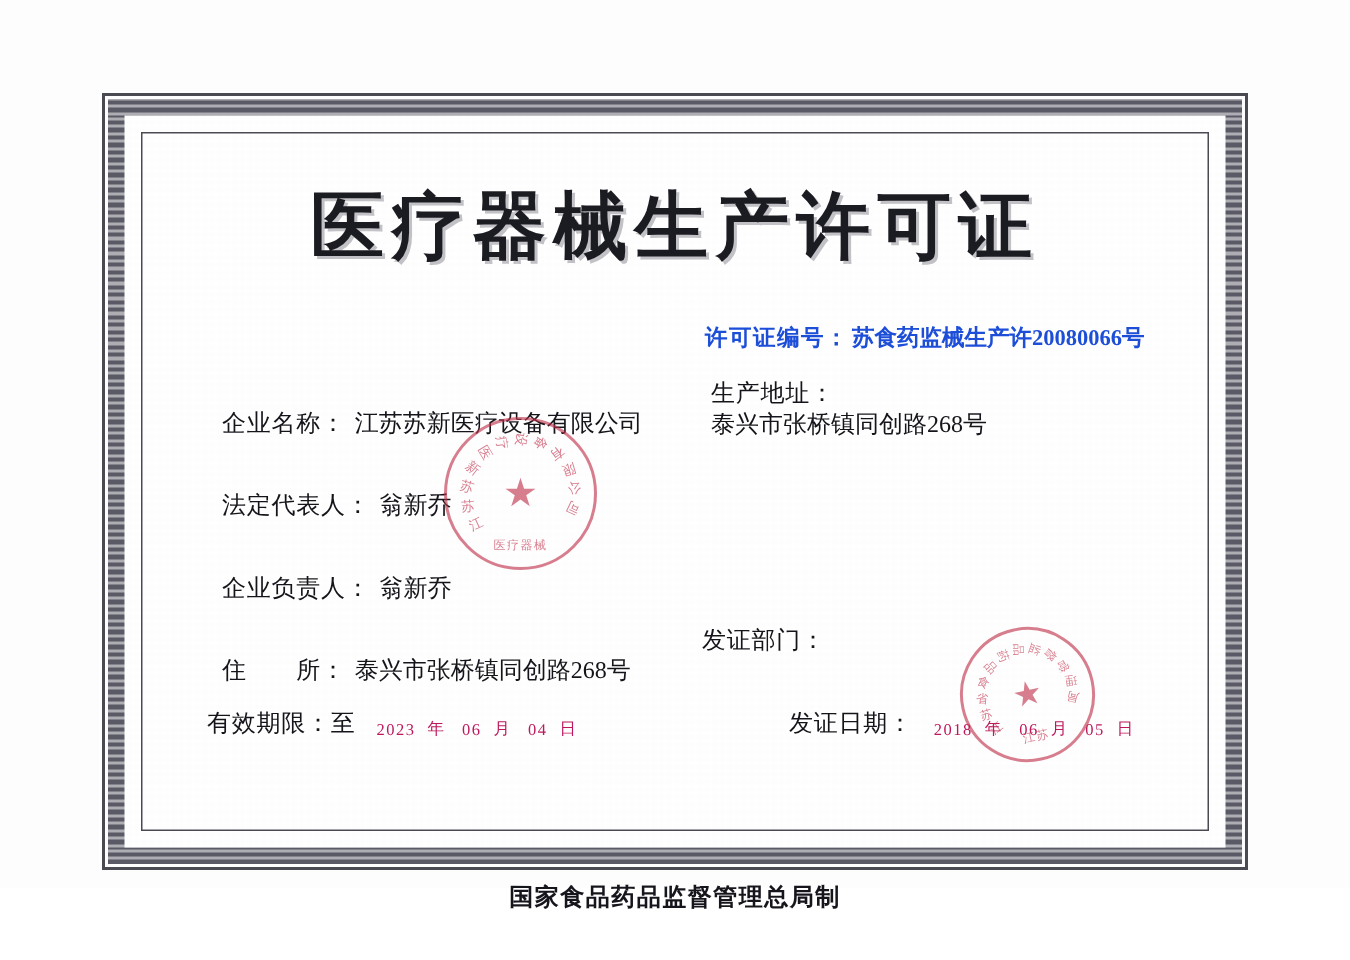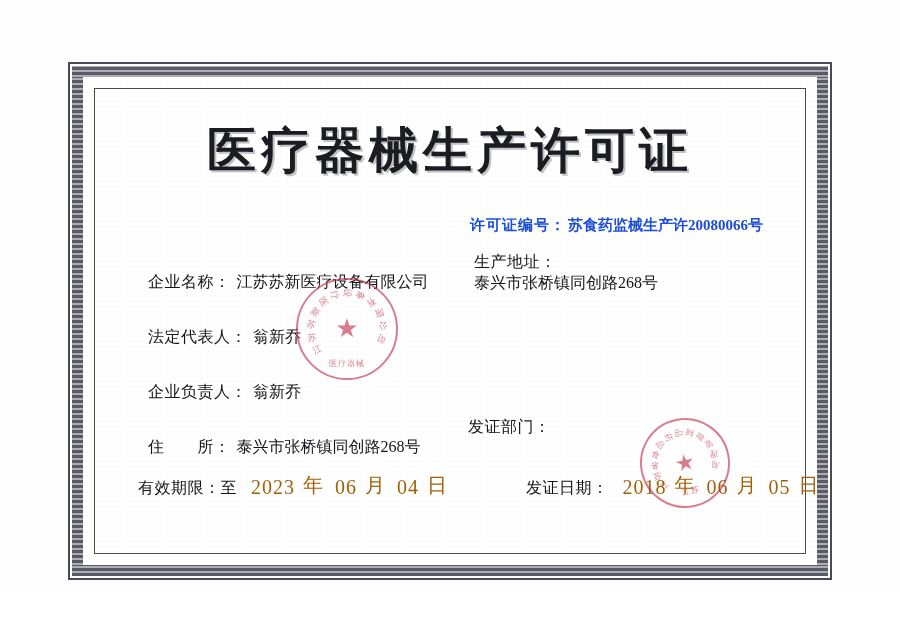--- a/index.html
+++ b/index.html
@@ -137,21 +137,21 @@
   .date-row {
     position: absolute;
     top: 0;
     display: flex;
     align-items: flex-end;
     white-space: nowrap;
   }
   .date-row.left  { left: 18px; }
   .date-row.right { left: 360px; margin-left: 46px; }
   .date-row .label { margin-right: 4px; }
-  .date-row .seg { font-size: 20px; color: #a16207; }
+  .date-row .seg { font-size: 11px; color: #be185d; }
   .date-row .num { margin: 0 8px 0 10px; letter-spacing: 1px; }
   .date-row .unit { margin-right: 2px; }
 
   
   .footer {
     position: absolute;
     left: 0;
     top: 588px;
     width: 900px;
     text-align: center;
@@ -323,14 +323,15 @@
         <span style="font-size: 8px; transform: rotate(-10.4545deg) translate(0px, -34px) rotate(90deg);">药</span>
         <span style="font-size: 8px; transform: rotate(10.4545deg) translate(0px, -34px) rotate(90deg);">品</span>
         <span style="font-size: 8px; transform: rotate(31.3636deg) translate(0px, -34px) rotate(90deg);">监</span>
         <span style="font-size: 8px; transform: rotate(52.2727deg) translate(0px, -34px) rotate(90deg);">督</span>
         <span style="font-size: 8px; transform: rotate(73.1818deg) translate(0px, -34px) rotate(90deg);">管</span>
         <span style="font-size: 8px; transform: rotate(94.0909deg) translate(0px, -34px) rotate(90deg);">理</span>
         <span style="font-size: 8px; transform: rotate(115deg) translate(0px, -34px) rotate(90deg);">局</span>
       </div>
     </div>
 
+  <div class="footer">国家食品药品监督管理总局制</div>
 
 </div>
 
 </body></html>

